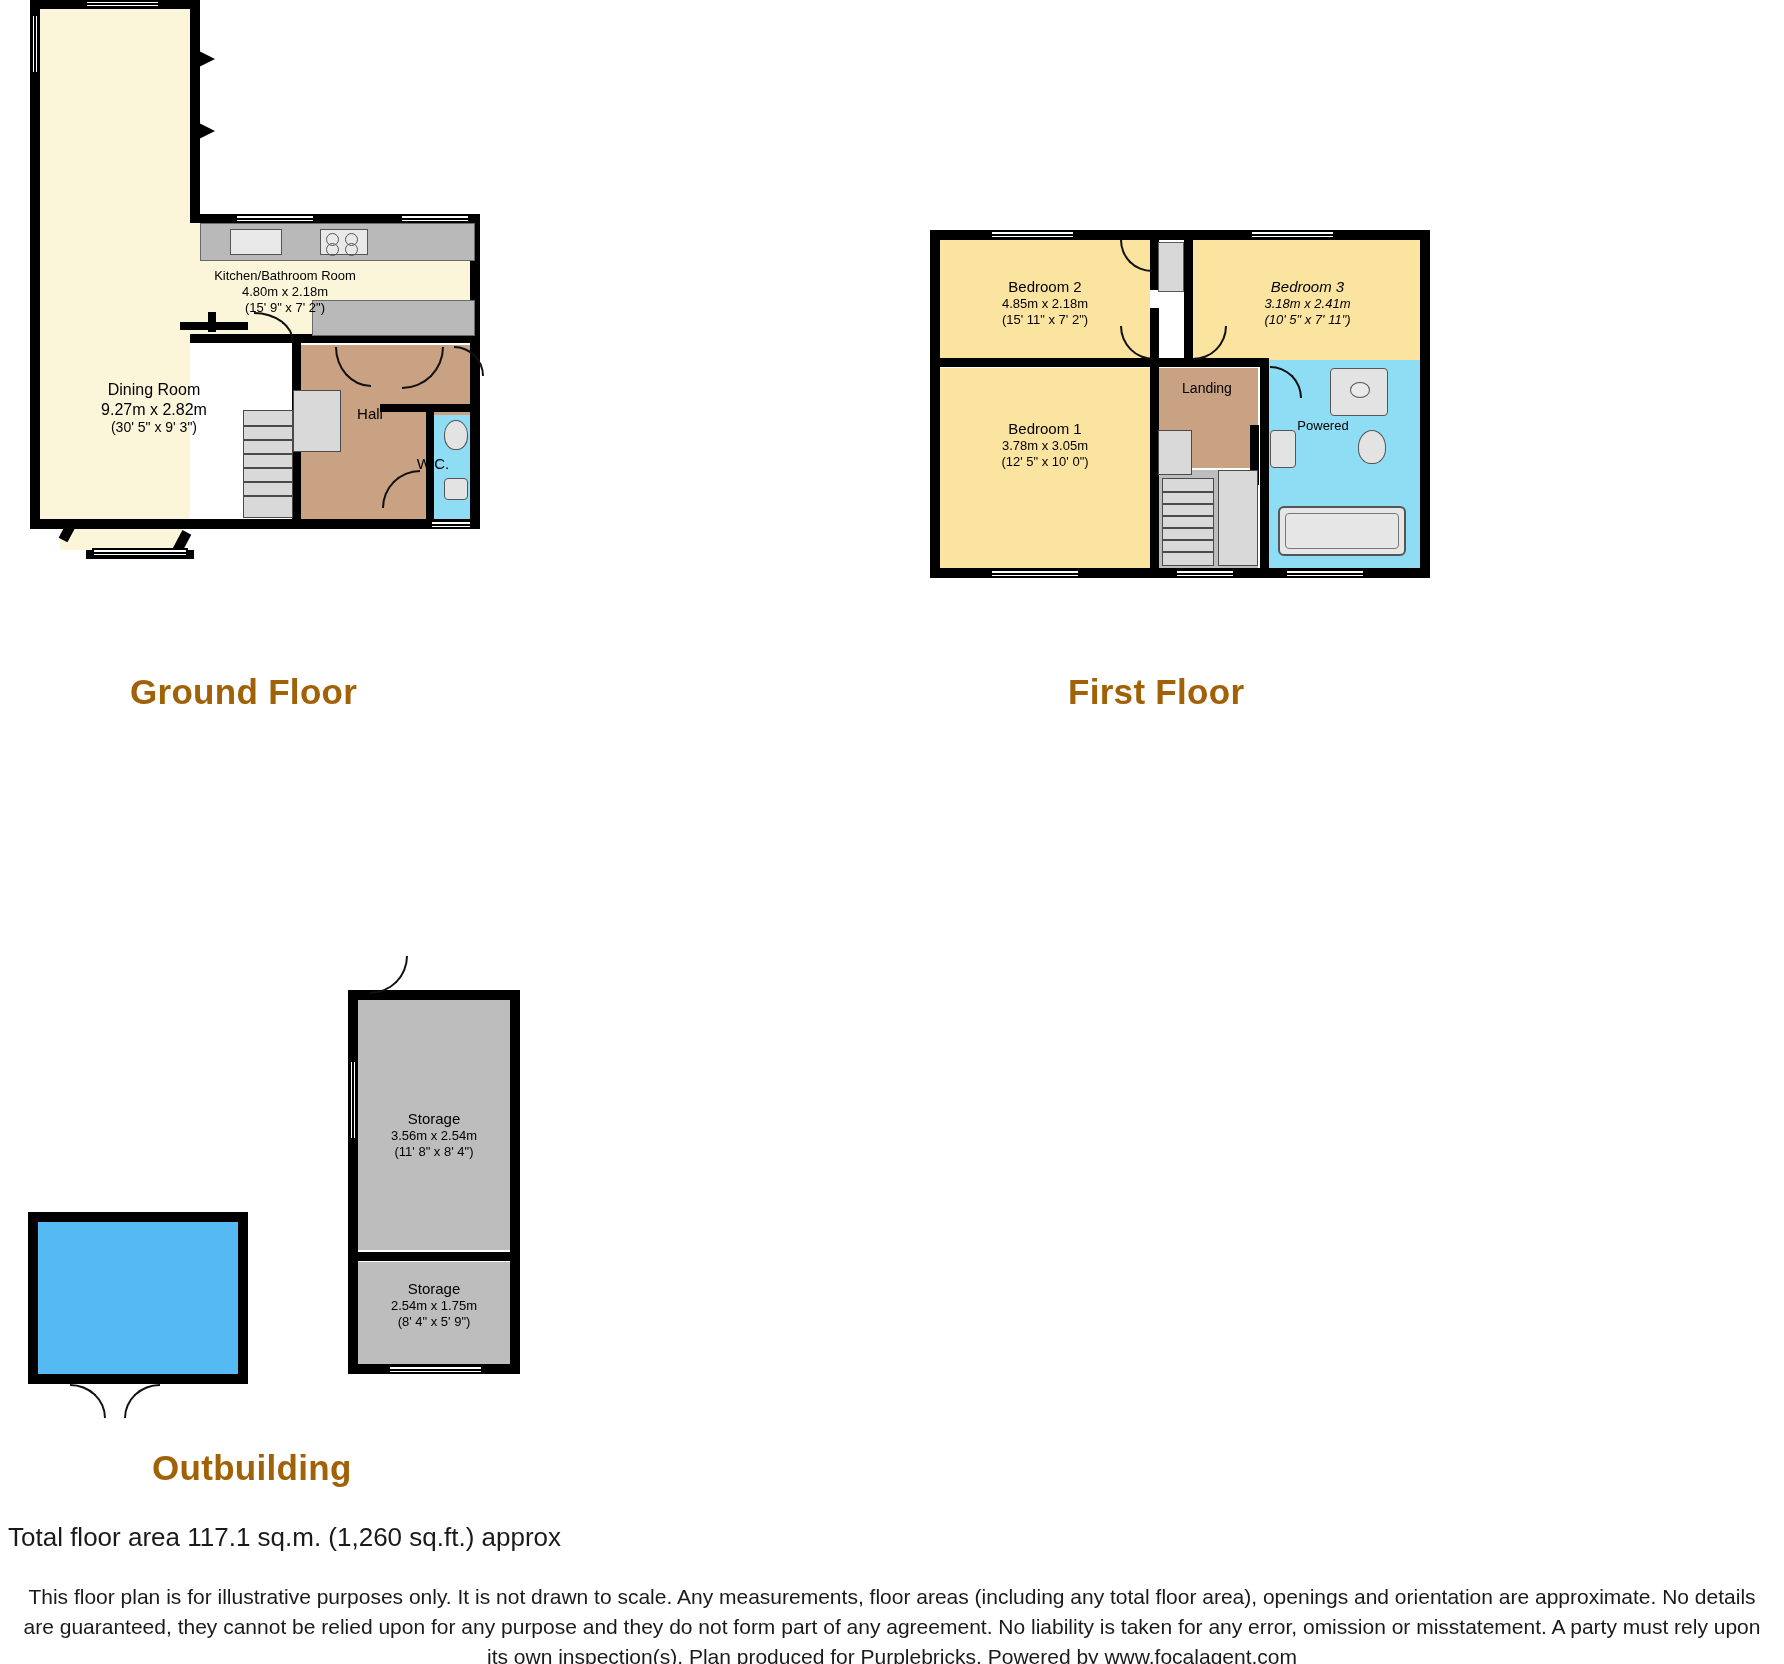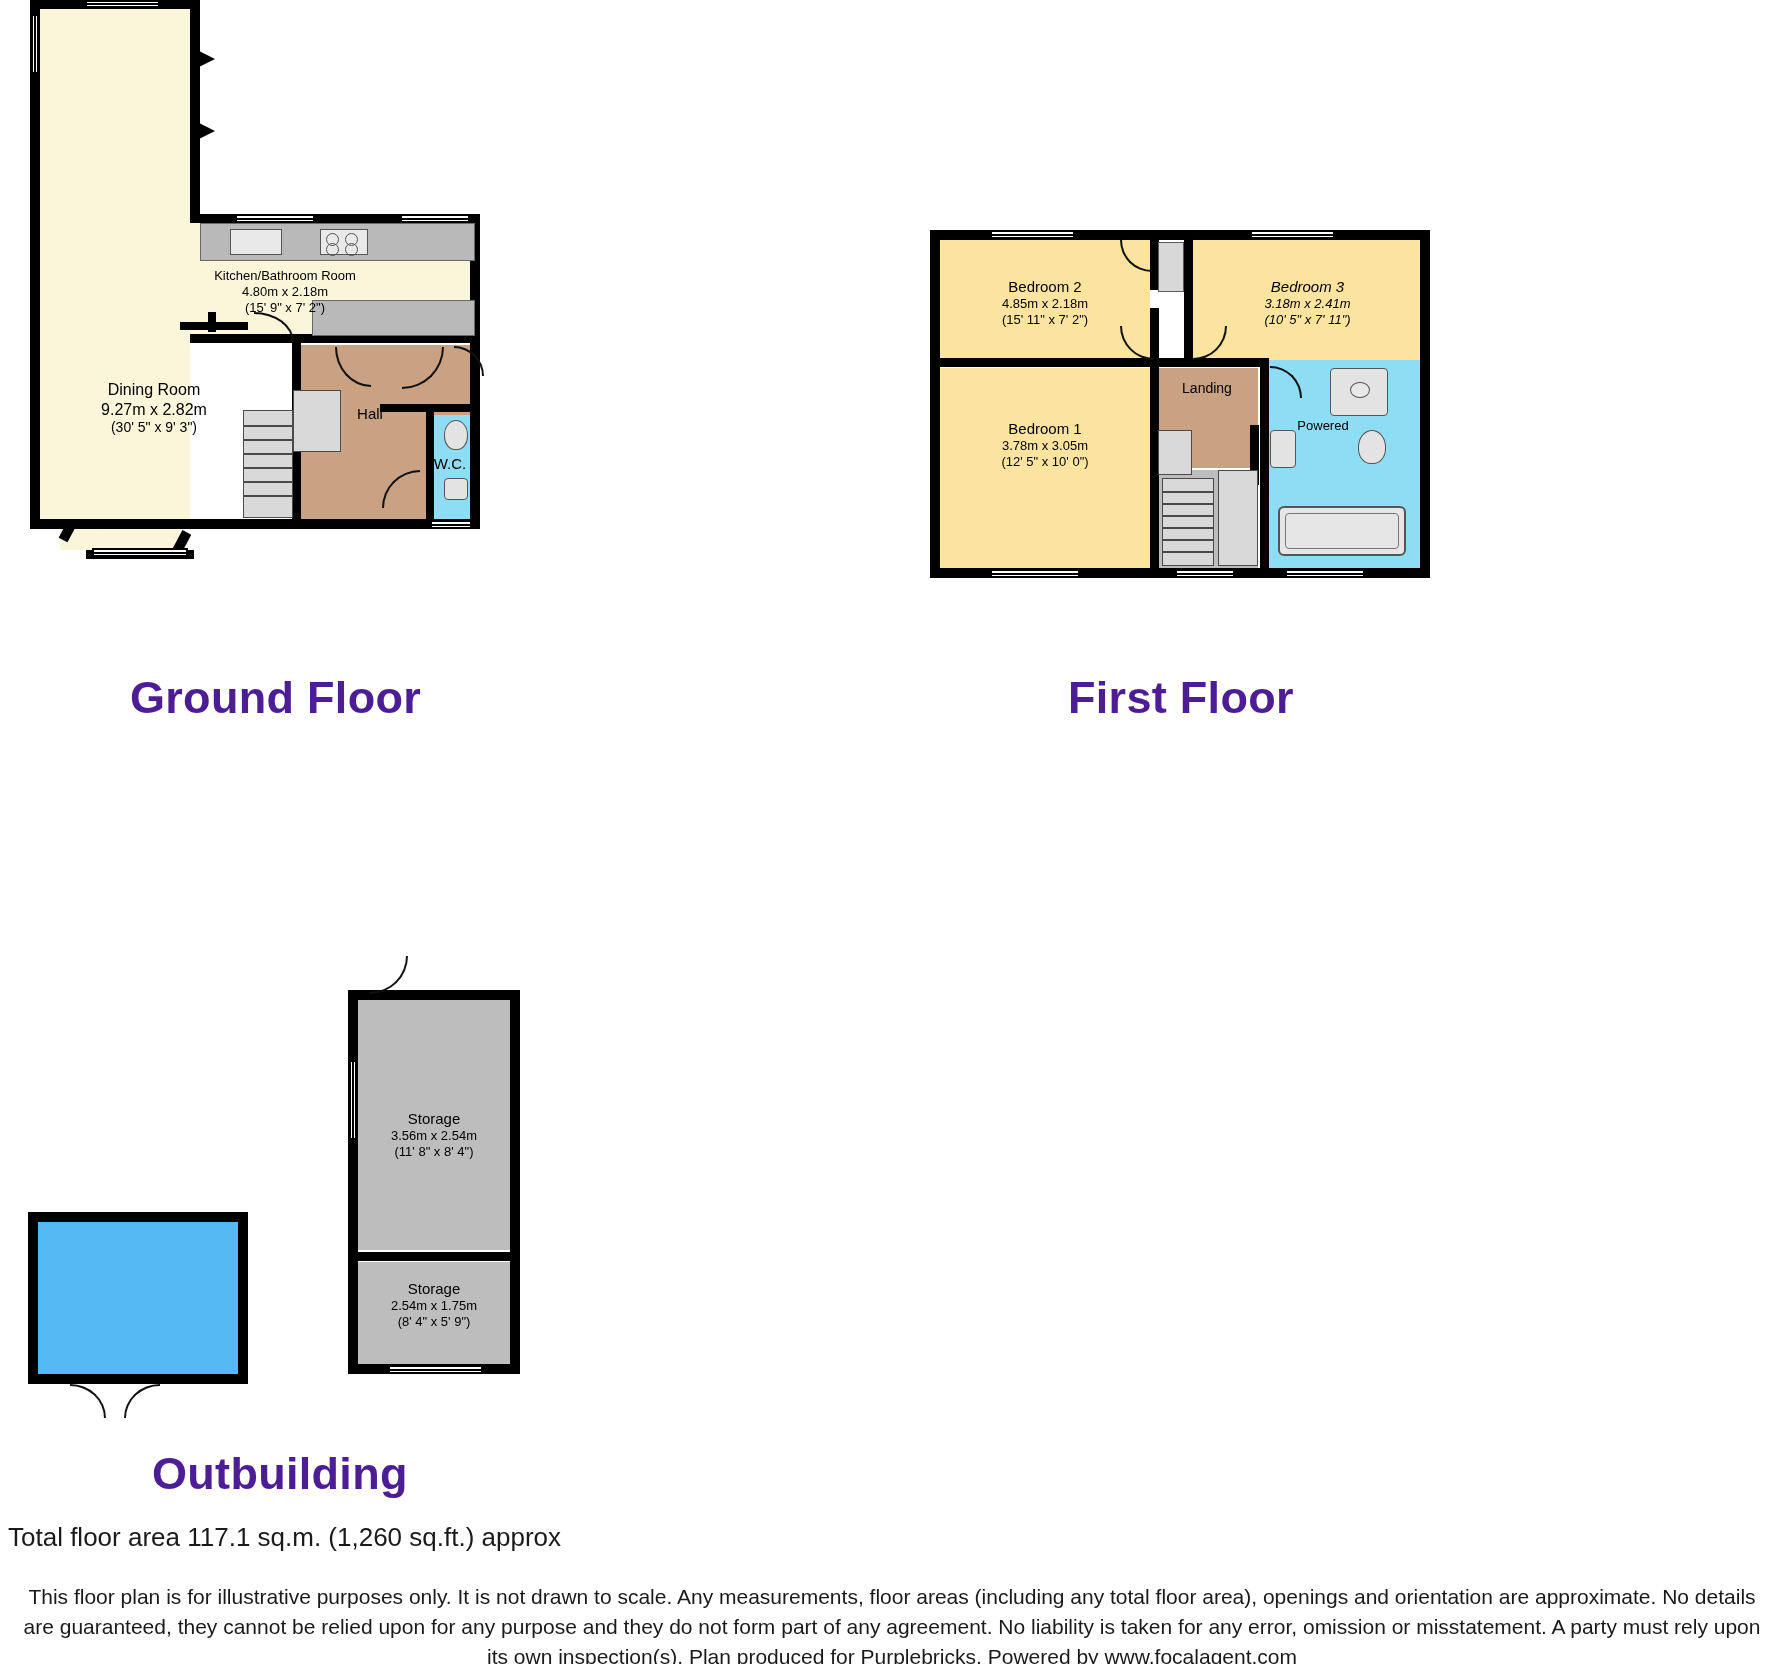--- a/index.html
+++ b/index.html
@@ -39,23 +39,23 @@
     text-align: center;
     line-height: 1.22;
     color: #000;
     white-space: nowrap;
   }
   .label .nm { display: block; }
   .label .d1, .label .d2 { display: block; }
 
   .floor-title {
     position: absolute;
-    font-size: 45px;
+    font-size: 35px;
     font-weight: bold;
-    color: #4c1d95;
+    color: #a16207;
     letter-spacing: 0.3px;
   }
 
   .win {
     position: absolute;
     background: #ffffff;
     border: 2px solid #000;
     box-sizing: border-box;
   }
   .win::after {
@@ -247,21 +247,21 @@
   <div class="label" style="left:10px; top:380px; width:148px; font-size:16px;margin-left:40px;">
     <span class="nm">Dining Room</span>
     <span class="d1" style="font-size:16px;">9.27m x 2.82m</span>
     <span class="d2" style="font-size:14px;">(30' 5" x 9' 3")</span>
   </div>
 
   <div class="label" style="left:310px; top:405px; width:60px; font-size:15px;">
     <span class="nm">Hall</span>
   </div>
 
-  <div class="label" style="left:380px; top:455px; width:80px; font-size:15px;">
+  <div class="label" style="left:363px; top:455px; width:80px; font-size:15px;">
     <span class="nm">W.C.</span>
   </div>
 </div>
 
 <div class="floor-title" style="left:130px; top:672px;">Ground Floor</div>
 
 <div class="plan" style="left:930px; top:230px; width:520px; height:360px;">
 
   <div class="room yellow" style="left:10px; top:10px; width:210px; height:120px;"></div>
   <div class="room yellow" style="left:262px; top:10px; width:230px; height:120px;"></div>

